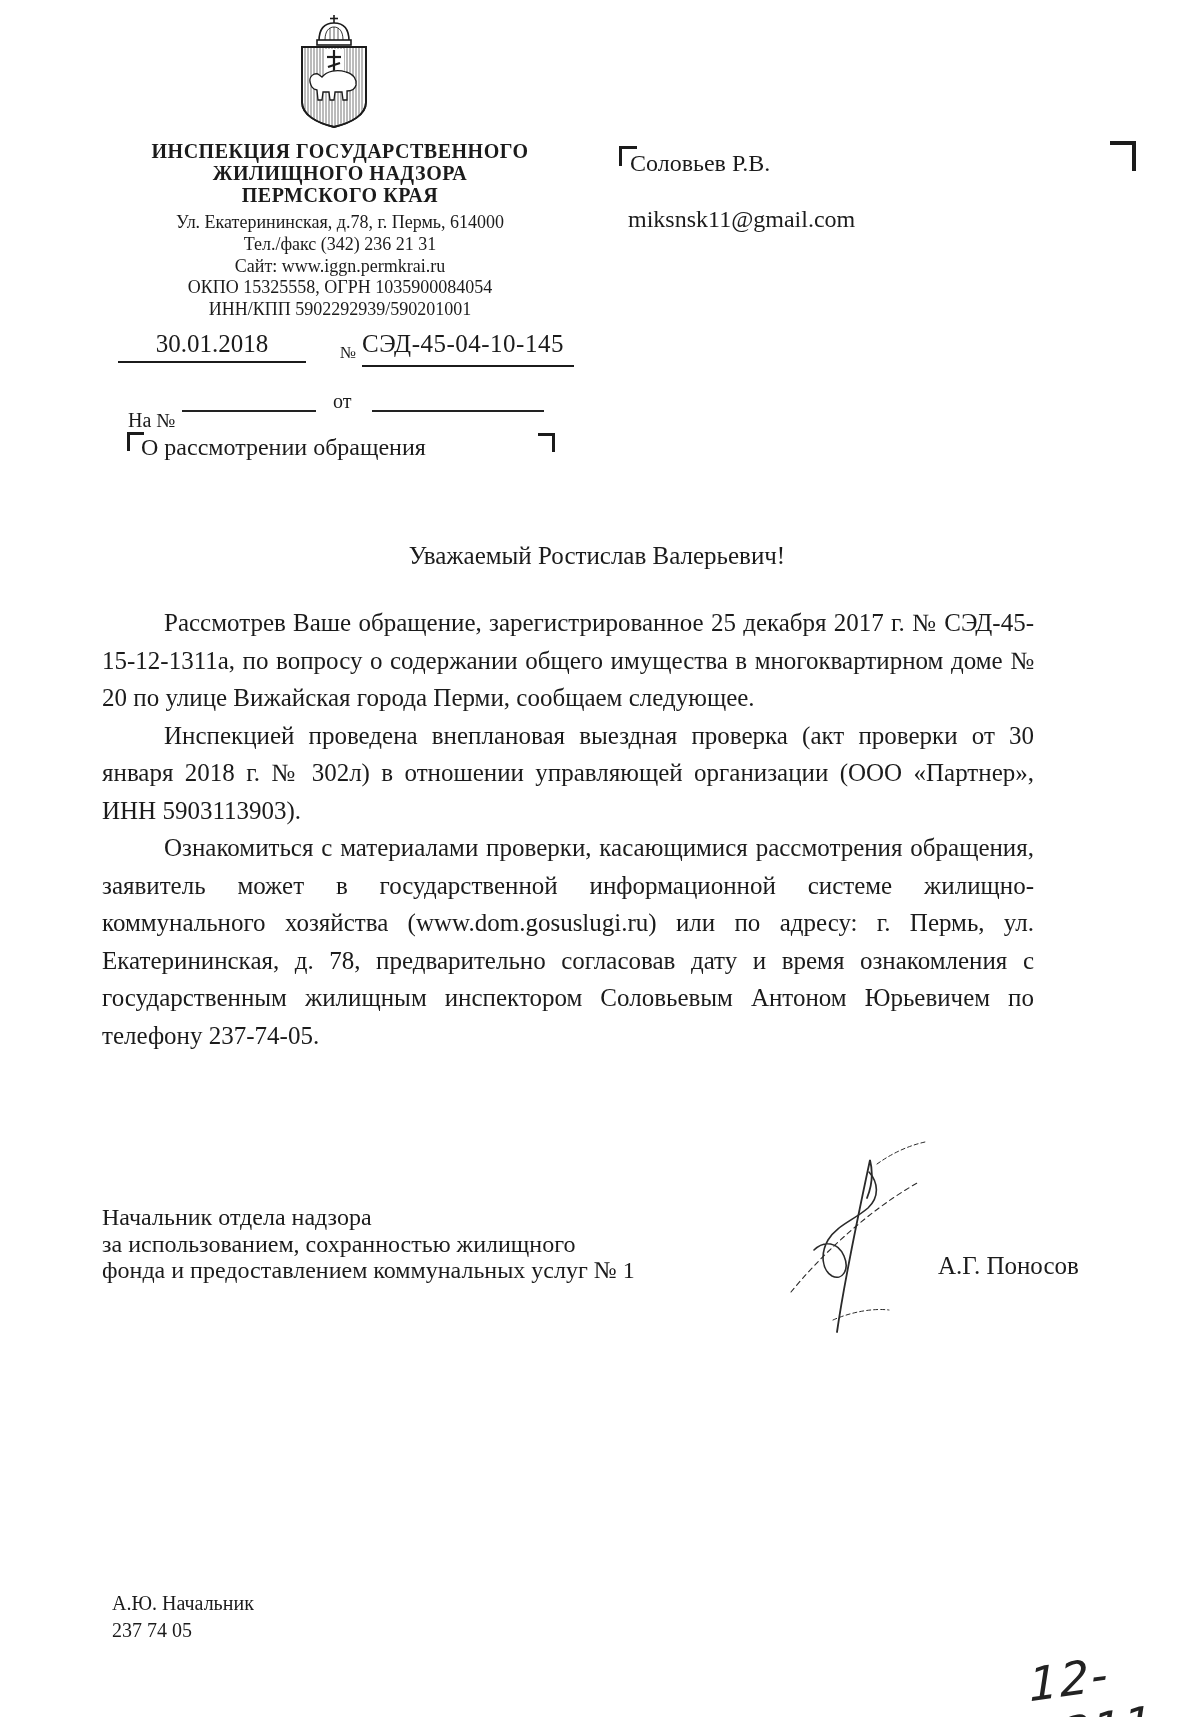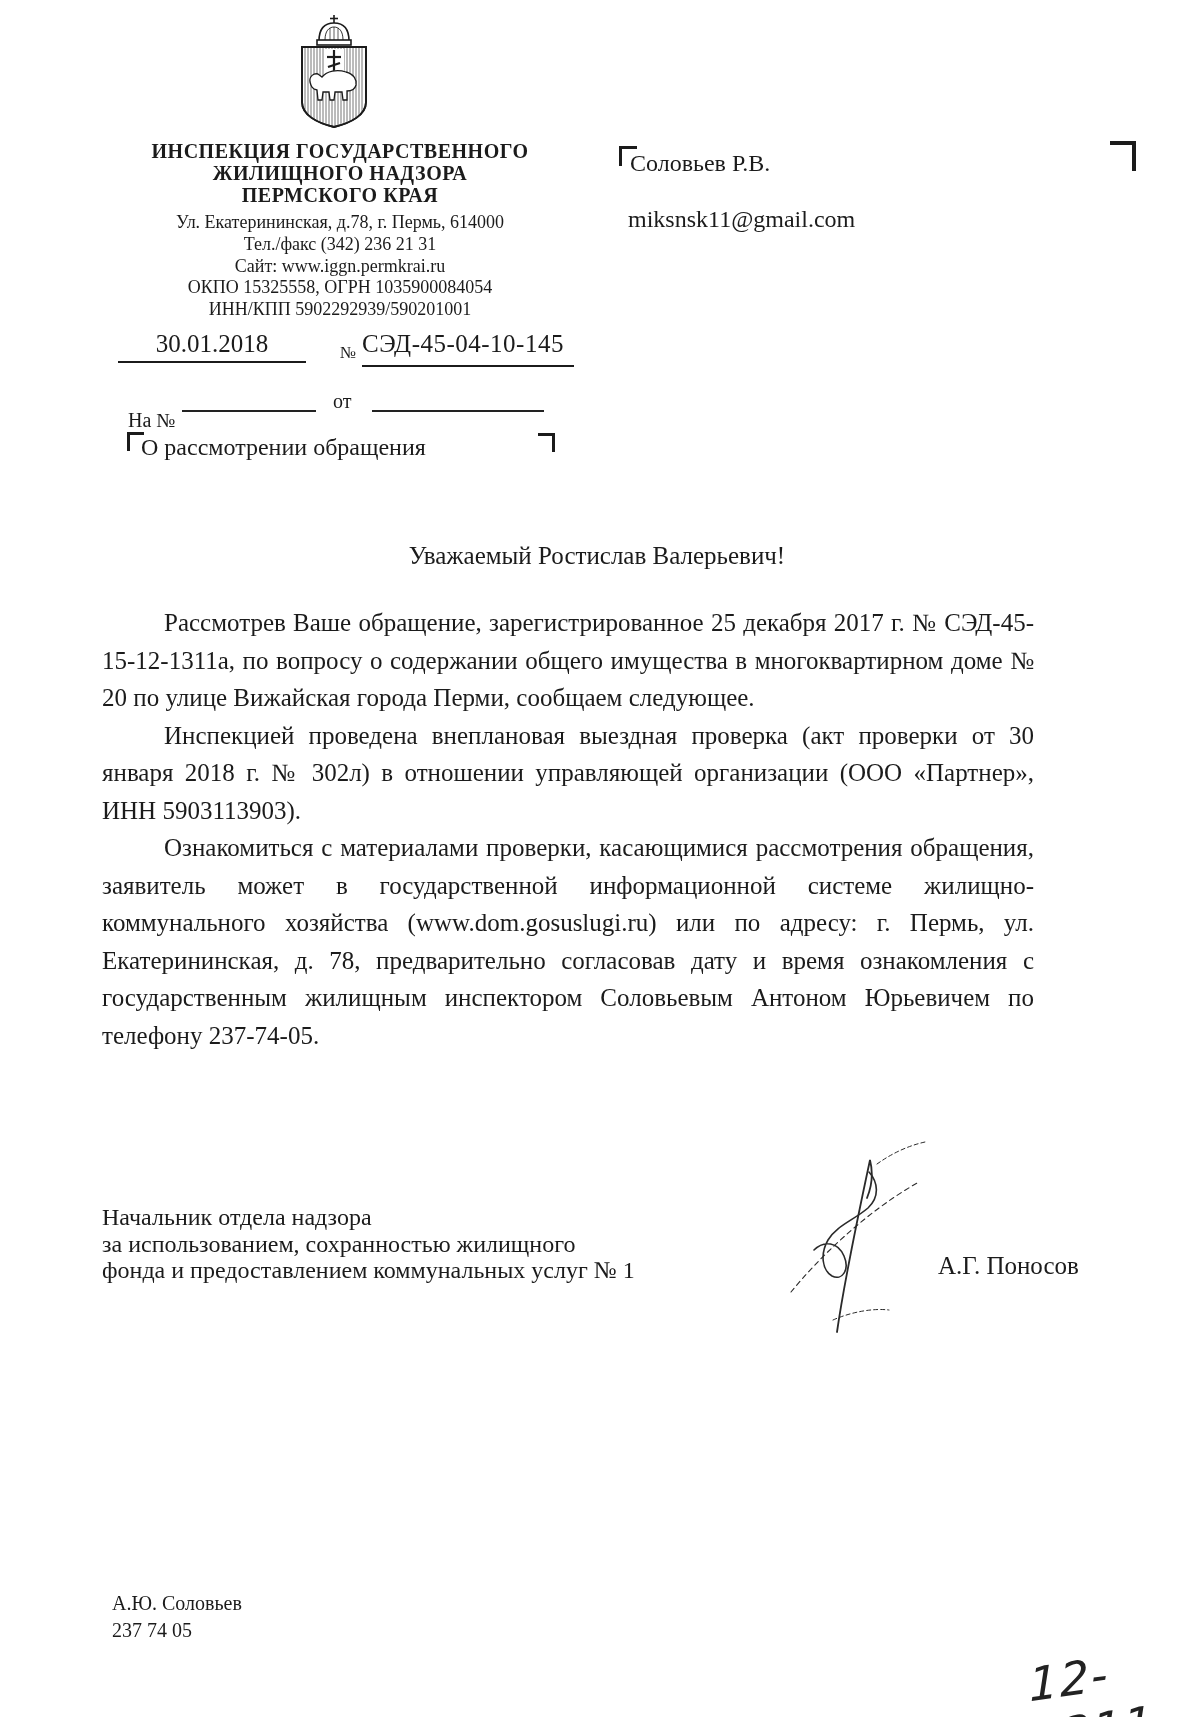--- a/index.html
+++ b/index.html
@@ -135,19 +135,19 @@
       <path d="M94 32 C103 42 105 57 93 68 C79 80 61 86 53 100 C45 114 47 130 57 136 C67 141 75 130 69 116 C63 102 49 100 39 110" stroke-width="1.6"></path>
       <path d="M16 152 C42 120 90 72 144 42" stroke-width="1.1" stroke-dasharray="5 4"></path>
       <path d="M102 24 C116 14 132 6 150 2" stroke-width="1" stroke-dasharray="4 3"></path>
       <path d="M58 180 C76 172 98 168 114 170" stroke-width="1" stroke-dasharray="4 3"></path>
     </g>
   </svg>
 
   <div class="abs sig-name">А.Г. Поносов</div>
 
   <div class="abs executor">
-    <div>А.Ю. Соловьев</div>
+    <div>А.Ю. Начальник</div>
     <div>237 74 05</div>
   </div>
 
   <div class="abs handwritten">12-1311</div>
 
 </div>
 
 </body></html>

